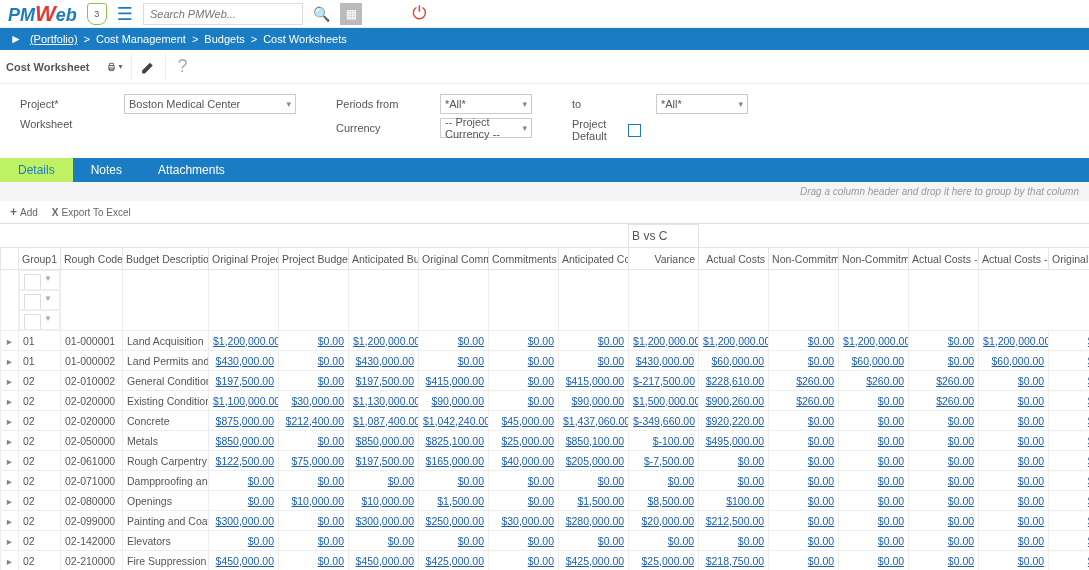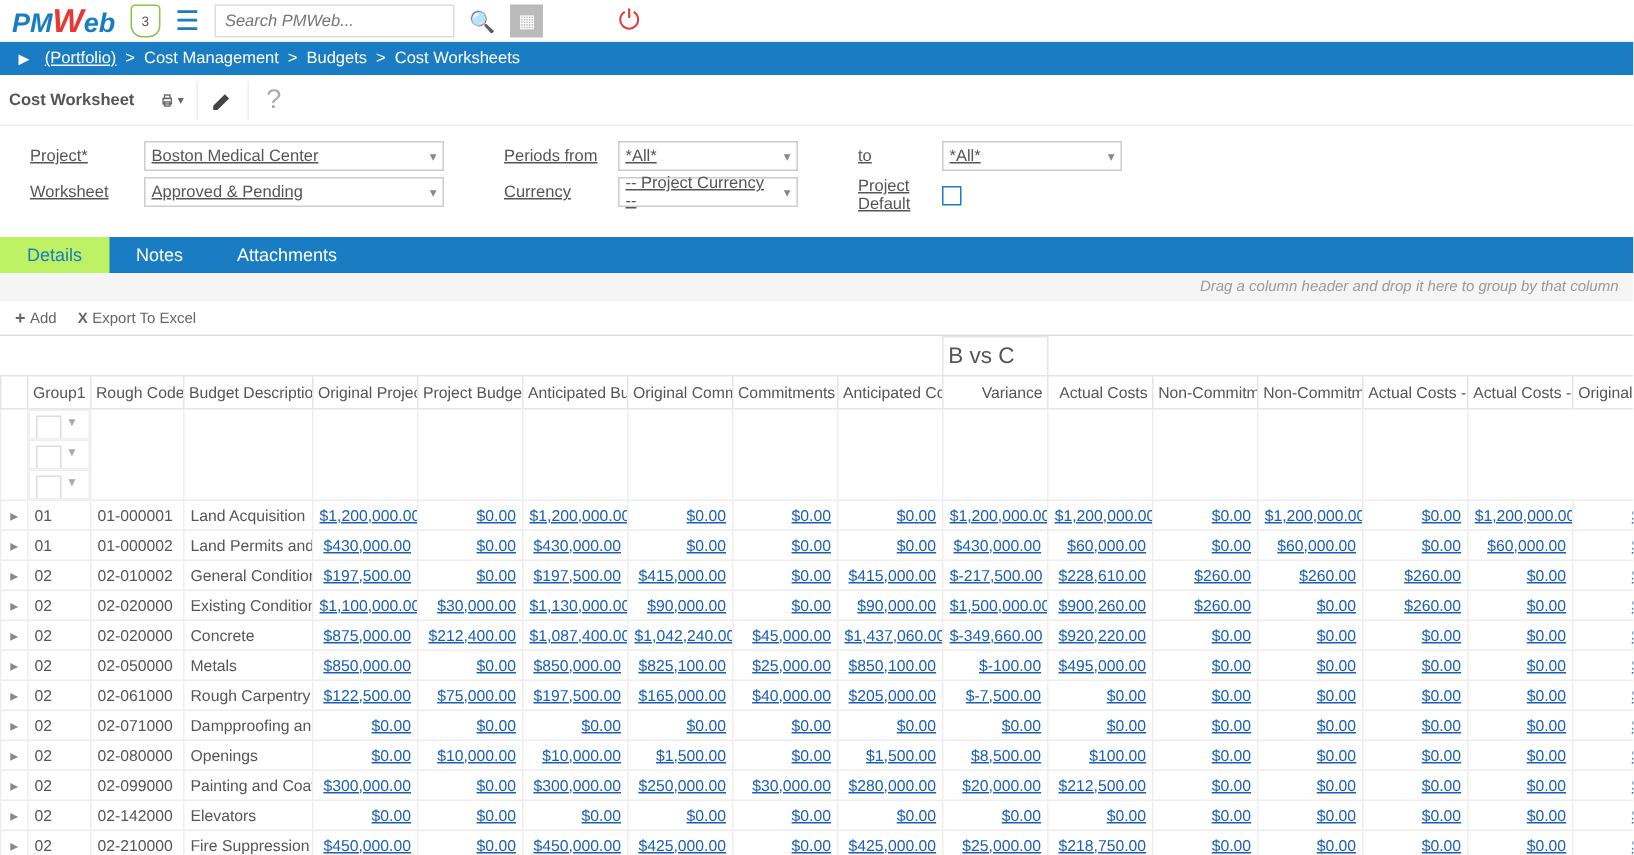--- a/index.html
+++ b/index.html
@@ -17,44 +17,44 @@
 .grid-icon { width: 22px; height: 22px; background: #bbb; display: flex; align-items: center; justify-content: center; color: #fff; cursor: pointer; font-size: 12px; }
 .power-icon { color: #e63935; font-size: 18px; margin-left: 40px; cursor: pointer; }
 .breadcrumb { background: #1a7cc3; color: #fff; padding: 4px 10px; font-size: 11px; display: flex; align-items: center; gap: 4px; }
 .breadcrumb a { color: #fff; text-decoration: underline; }
 .breadcrumb .sep { margin: 0 2px; }
 .breadcrumb .chev { color: #fff; margin-right: 4px; font-size: 12px; }
 .toolbar { display: flex; align-items: center; height: 34px; padding: 0 6px; gap: 8px; border-bottom: 1px solid #eee; }
 .toolbar .title { font-weight: bold; color: #555; margin-right: 8px; }
 .tool-btn { width: 26px; height: 26px; display: flex; align-items: center; justify-content: center; color: #666; cursor: pointer; border-right: 1px solid #eee; padding-right: 8px; }
 .tool-btn svg { width: 18px; height: 18px; }
-.filters { display: flex; gap: 40px; padding: 10px 20px; font-size: 11px; align-items: flex-start; text-decoration: underline; }
+.filters { display: flex; gap: 40px; padding: 10px 20px; font-size: 11px; align-items: flex-start; }
 .fgroup { display: grid; grid-template-columns: 70px 200px; gap: 4px 6px; align-items: center; }
 .fgroup label { color: #555; }
-.fselect { border: 1px solid #ccc; padding: 2px 18px 2px 4px; height: 20px; font-size: 11px; background: #fff; position: relative; cursor: pointer; display: flex; align-items: center; }
+.fselect { border: 1px solid #ccc; padding: 2px 18px 2px 4px; height: 20px; font-size: 11px; background: #fff; position: relative; cursor: pointer; display: flex; align-items: center; margin-left: 28px; }
 .fselect::after { content: '▾'; position: absolute; right: 4px; color: #888; font-size: 9px; }
 .fcheck { width: 13px; height: 13px; border: 1px solid #1a7cc3; display: inline-block; cursor: pointer; }
 .tabs { display: flex; background: #1a7cc3; height: 24px; margin-top: 6px; }
 .tab { padding: 4px 18px; color: #fff; cursor: pointer; font-size: 12px; display: flex; align-items: center; }
 .tab.active { background: #bef264; color: #1a7cc3; }
 .grouphint { background: #f5f5f5; color: #999; font-style: italic; padding: 4px 10px; font-size: 10px; text-align: right; }
 .gridtools { display: flex; gap: 14px; padding: 4px 10px; border-bottom: 1px solid #ddd; }
 .gridtool { color: #666; cursor: pointer; display: flex; align-items: center; gap: 3px; font-size: 10px; }
 .gridtool .plus { font-size: 12px; font-weight: bold; }
 table.grid { border-collapse: collapse; width: 100%; table-layout: fixed; font-size: 10.5px; }
 table.grid th { background: #fff; border: 1px solid #e5e5e5; padding: 4px 3px; text-align: left; color: #555; font-weight: normal; overflow: hidden; white-space: nowrap; height: 22px; }
 table.grid th.right { text-align: right; }
 table.grid td { border: 1px solid #eee; padding: 3px 4px; white-space: nowrap; overflow: hidden; height: 20px; }
 table.grid td.exp { text-align: center; color: #888; cursor: pointer; }
 table.grid td.num { text-align: right; }
 table.grid td.num a { color: #1a5fb4; text-decoration: underline; cursor: pointer; }
 table.grid td.desc { color: #555; }
 .filterrow td { padding: 1px; }
 .filterrow input { width: 100%; border: 1px solid #ddd; height: 16px; font-size: 10px; }
-.superhead th { border: 1px solid #e5e5e5; text-align: center; color: #555; font-size: 15px; height: 18px; }
+.superhead th { border: 1px solid #e5e5e5; text-align: center; color: #555; font-size: 12px; height: 18px; }
 .scrollwrap { overflow-x: hidden; }
 </style>
 </head>
 <body>
 
 <div class="topbar">
   <span class="logo"><span class="pm">PM</span><span class="w">W</span><span class="eb">eb</span></span>
   <span class="badge">3</span>
   <span class="hamburger">☰</span>
   <div class="searchbox">
@@ -96,23 +96,20 @@
     </span>
 </div>
 
 <div class="filters">
   <div class="fgroup">
     <label>Project*</label>
     <div class="fselect">
         <span>Boston Medical Center</span>
       </div>
     <label>Worksheet</label>
-    <div class="fselect">
-        <span>Approved &amp; Pending</span>
-      </div>
   </div>
   <div class="fgroup" style="grid-template-columns:70px 120px">
     <label>Periods from</label>
     <div class="fselect">
         <span>*All*</span>
       </div>
     <label>Currency</label>
     <div class="fselect">
         <span>-- Project Currency --</span>
       </div>

